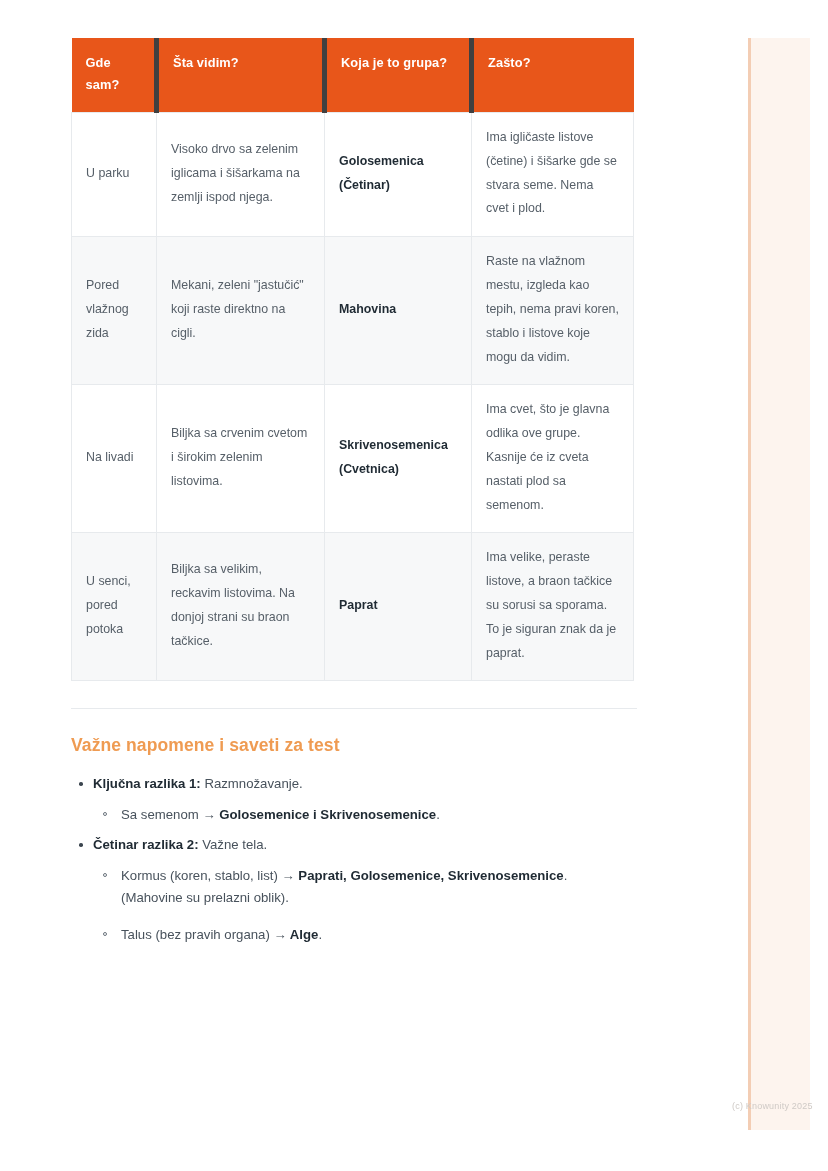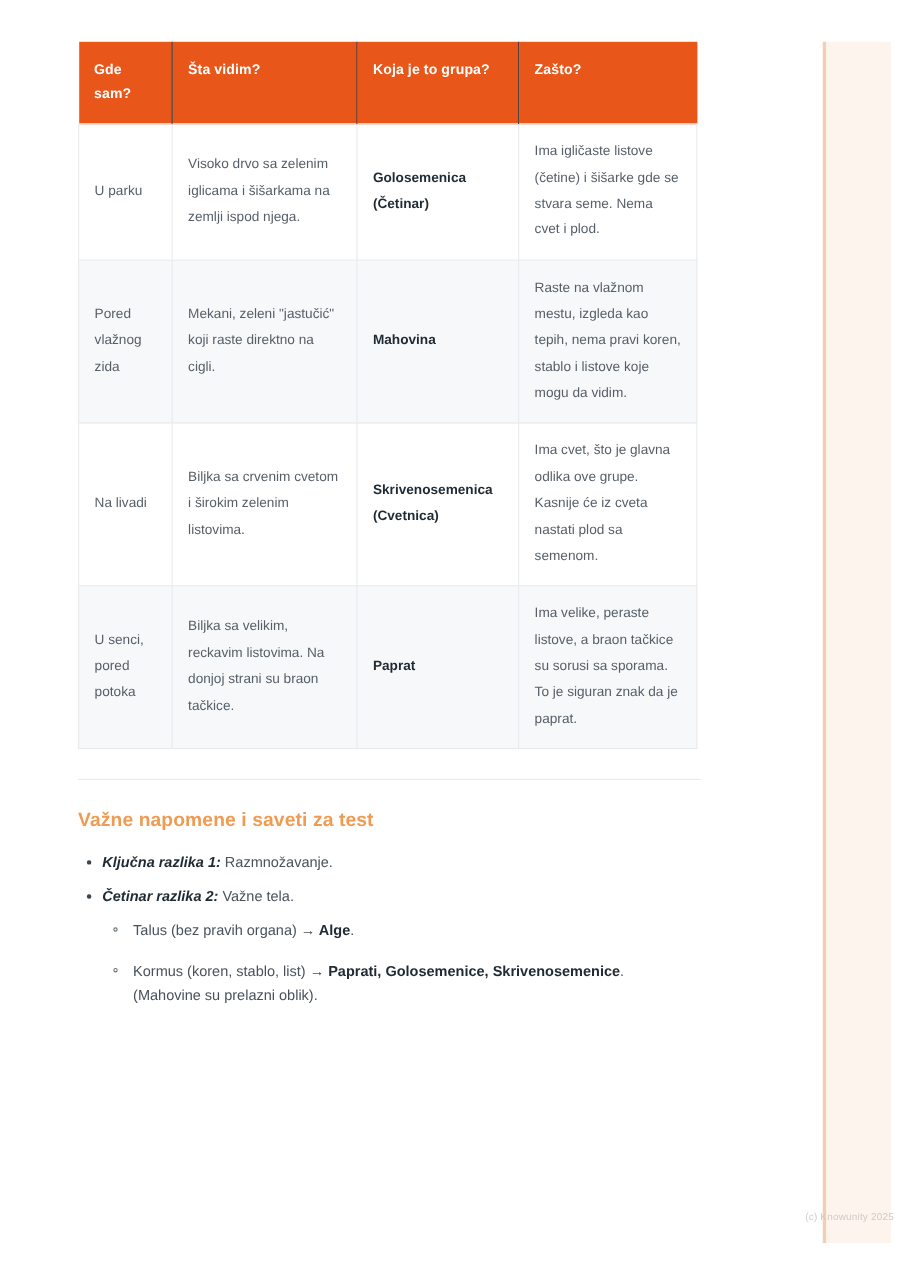--- a/index.html
+++ b/index.html
@@ -72,21 +72,21 @@
 
   table.facts thead th {
     background: #e8561a;
     color: #ffffff;
     font-size: 12.8px;
     font-weight: bold;
     text-align: left;
     padding: 14px 14px 16px 14px;
     vertical-align: top;
     line-height: 1.72;
-    border-right: 1px solid #404040;
+    border-right: 5px solid #404040;
     letter-spacing: 0.1px;
   }
   table.facts thead th:last-child { border-right: none; }
 
   table.facts tbody td {
     border: 1px solid #e7eaed;
     padding: 13px 14px 15px 14px;
     vertical-align: middle;
     line-height: 1.92;
     color: #565f68;
@@ -135,21 +135,21 @@
     top: 9px;
     width: 3.5px;
     height: 3.5px;
     border-radius: 50%;
     background: #3c4650;
   }
   .note-head {
     color: #48525c;
     line-height: 1.66;
   }
-  .note-head b { color: #1f2a33; font-weight: bold; font-style: italic; }
+  .note-head b { color: #1f2a33; font-weight: bold; }
 
   ul.subnotes {
     list-style: none;
     margin: 9px 0 0 0;
     padding: 0;
   }
   ul.subnotes > li {
     position: relative;
     padding-left: 28px;
     margin-bottom: 15px;
@@ -239,26 +239,27 @@
 
   <div class="divider"></div>
 
   <h2 class="section-title">Važne napomene i saveti za test</h2>
 
   <ul class="notes">
 
     <li>
       <div class="note-head"><b>Ključna razlika 1:</b><span> Razmnožavanje.</span></div>
       <ul class="subnotes">
+        <li><span>Sa semenom </span><span class="arrow">→</span><b> Golosemenice i Skrivenosemenice</b><span>.</span></li>
       </ul>
     </li>
 
     <li>
       <div class="note-head"><b>Četinar razlika 2:</b><span> Važne tela.</span></div>
       <ul class="subnotes">
+        <li><span>Kormus (koren, stablo, list) </span><span class="arrow">→</span><b> Paprati, Golosemenice, Skrivenosemenice</b><span>.</span><span class="tail">(Mahovine su prelazni oblik).</span></li>
         <li><span>Talus (bez pravih organa) </span><span class="arrow">→</span><b> Alge</b><span>.</span></li>
-        <li><span>Kormus (koren, stablo, list) </span><span class="arrow">→</span><b> Paprati, Golosemenice, Skrivenosemenice</b><span>.</span><span class="tail">(Mahovine su prelazni oblik).</span></li>
       </ul>
     </li>
 
 
   </ul>
 </div>
 
 </body></html>

